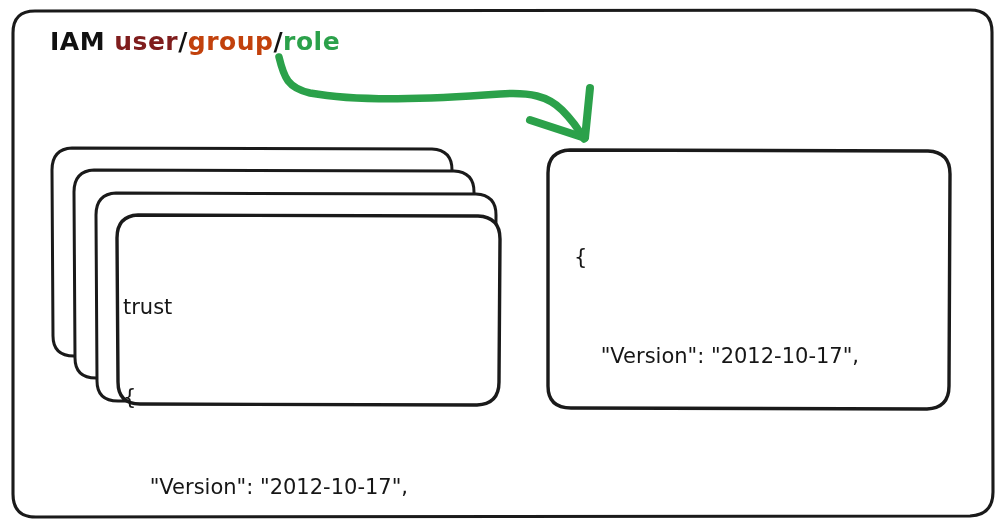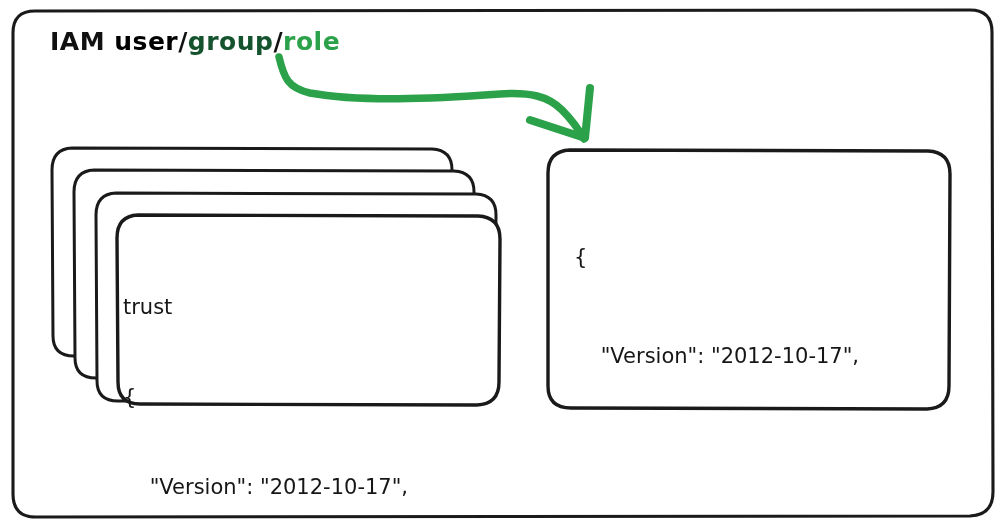--- a/index.html
+++ b/index.html
@@ -34,22 +34,22 @@
   
   #header-line {
     left: 50px;
     top: 27px;
     font-size: 25px;
     font-weight: 700;
     letter-spacing: 0.5px;
   }
   #header-line span { display: inline; }
   .w-iam    { color: #111111; }
-  .w-user   { color: #000000; }
-  .w-group  { color: #14532d; }
+  .w-user   { color: #7f1d1d; }
+  .w-group  { color: #c2410c; }
   .w-role   { color: #2ba14a; margin-top: 45px; }
   .w-slash  { color: #111111; }
 
   
   .card-text {
     position: absolute;
     font-size: 21px;
     line-height: 30px;
     color: #161616;
     white-space: pre;

